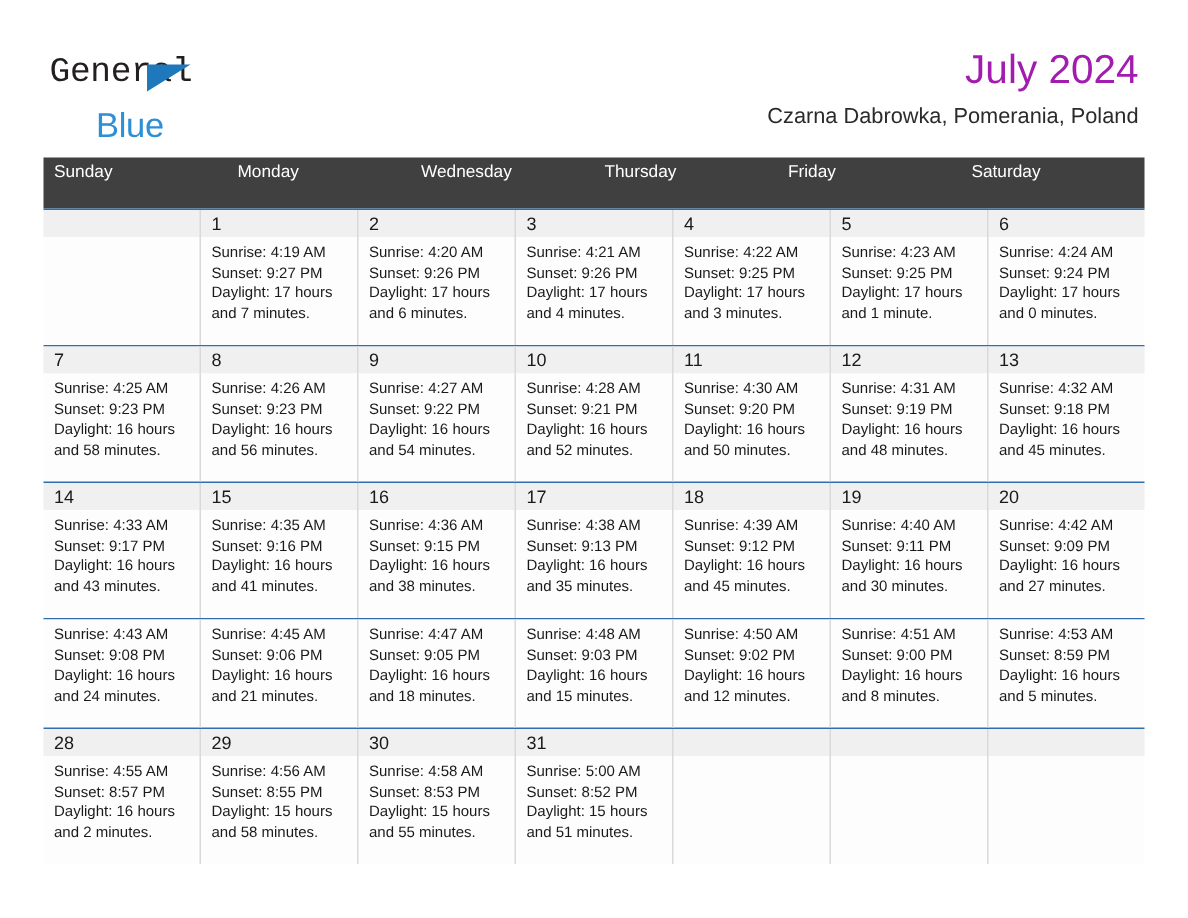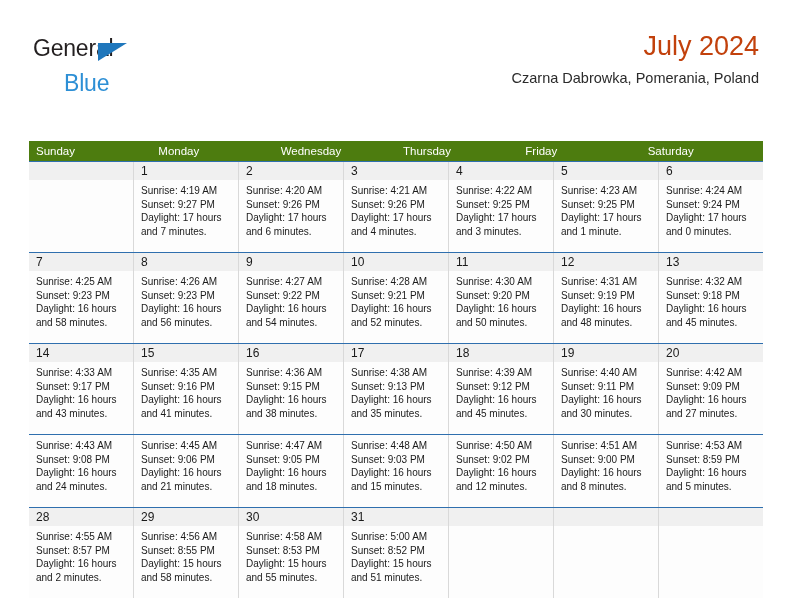--- a/index.html
+++ b/index.html
@@ -36,21 +36,21 @@
     width: 180px;
     height: 58px;
   }
   .logo-general {
     position: absolute;
     left: 0;
     top: 0;
     font-size: 23px;
     letter-spacing: -0.2px;
     color: #231f20;
-    font-family: Liberation Sans, sans-serif;
+    font-family: Liberation Mono, monospace;
   }
   .logo-triangle {
     position: absolute;
     left: 65px;
     top: 8px;
     width: 0;
     height: 0;
     border-left: 29px solid #1f77bc;
     border-bottom: 18px solid transparent;
   }
@@ -64,21 +64,21 @@
     font-family: "Liberation Sans", sans-serif;
   }
   .title-block {
     position: absolute;
     right: 0;
     top: 0;
     text-align: right;
   }
   .cal-title {
     font-size: 27px;
-    color: #c2410c;
+    color: #a21caf;
     line-height: 32px;
     font-weight: normal;
     white-space: nowrap;
   }
   .cal-subtitle {
     font-size: 14.5px;
     color: #2b2b2b;
     line-height: 20px;
     margin-top: 6px;
     white-space: nowrap;
@@ -86,23 +86,22 @@
 
   
   .calendar {
     position: absolute;
     left: 29px;
     top: 105px;
     width: 734px;
   }
   .dow-row {
     display: flex;
-    background: #4d7c0f;
-    height: 20px;
-    margin-top: 36px;
+    background: #404040;
+    height: 34px;
   }
   .dow-cell {
     flex: 1 1 0;
     color: #ffffff;
     font-size: 11.5px;
     line-height: 20px;
     padding-left: 7px;
     box-sizing: border-box;
     white-space: nowrap;
   }

